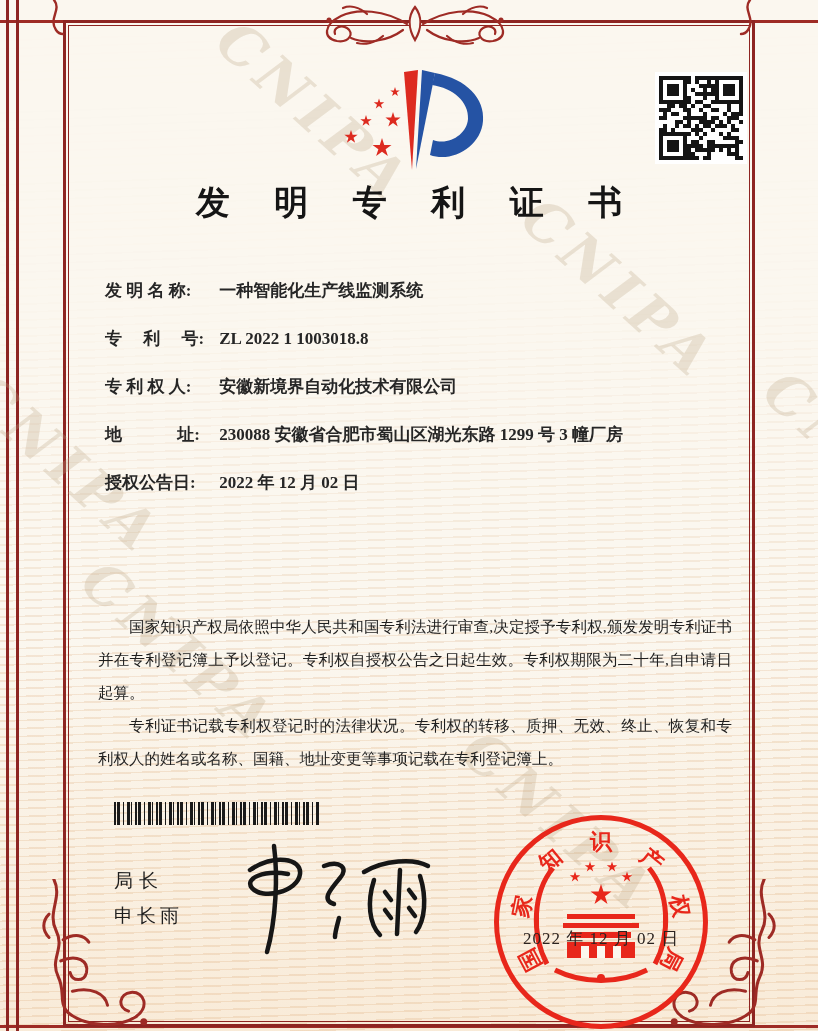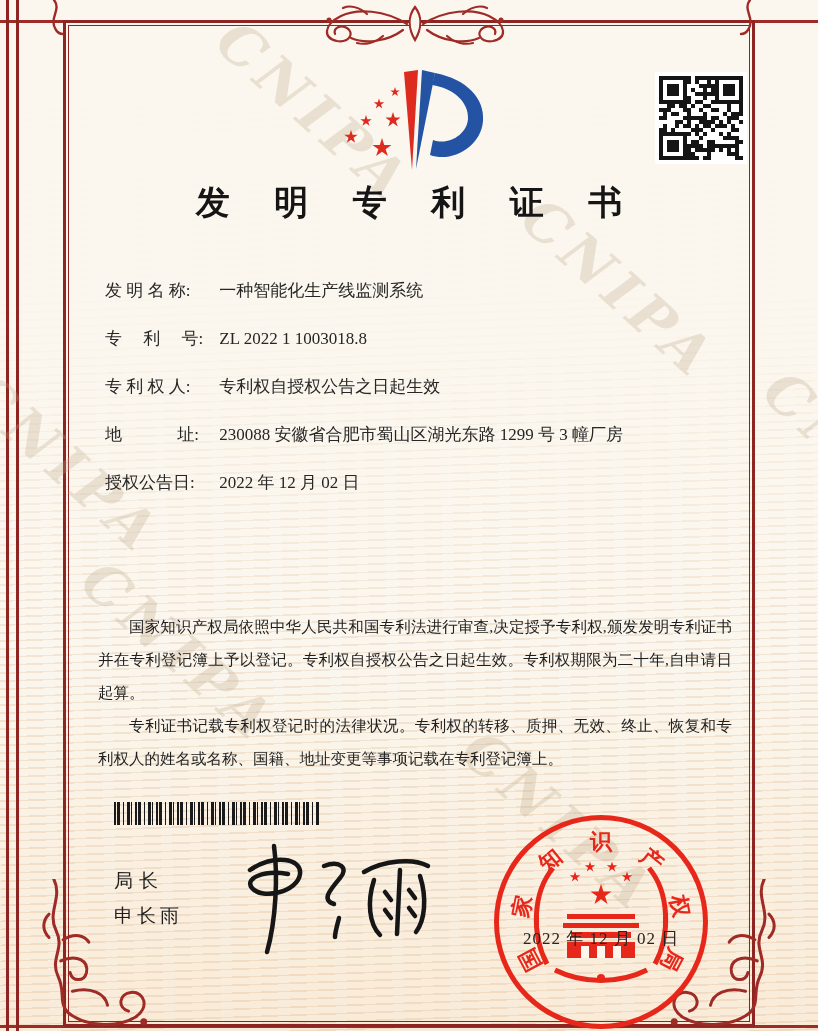--- a/index.html
+++ b/index.html
@@ -33,21 +33,21 @@
   
   .cert-no{position:absolute;left:103px;top:64px;font-size:17px;letter-spacing:3px;color:#3a3a3a;}
   .qr{position:absolute;left:655px;top:72px;width:92px;height:92px;background:#fff;padding:0;}
   .qr-grid{position:absolute;left:4px;top:4px;width:84px;height:84px;}
   .qr-grid i{position:absolute;width:4px;height:4px;background:#151515;}
   .logo{position:absolute;left:338px;top:66px;width:150px;height:110px;}
   .title{position:absolute;left:0;right:0;top:180px;text-align:center;font-size:34px;font-weight:bold;
          letter-spacing:18px;text-indent:18px;color:#151515;}
   
   .fields{position:absolute;left:105px;top:280px;width:620px;font-size:17px;color:#262626;}
-  .frow{position:relative;line-height:22px;margin-bottom:26px;white-space:nowrap;}
+  .frow{position:relative;line-height:22px;margin-bottom:26px;white-space:nowrap;font-weight:bold;}
   .flabel{display:inline-block;min-width:110px;}
   .pair2{position:absolute;left:320px;top:0;}
   
   .paras{position:absolute;left:98px;right:86px;top:610px;font-size:15.5px;line-height:33px;color:#1f1f1f;text-align:justify;}
   .paras p{margin:0;text-indent:2em;}
   
   .barcode{position:absolute;left:114px;top:802px;width:206px;height:23px;
     background:repeating-linear-gradient(90deg,#1a1a1a 0 2px,transparent 2px 3px,#1a1a1a 3px 6px,
       transparent 6px 9px,#1a1a1a 9px 10px,transparent 10px 13px,#1a1a1a 13px 16px,
       transparent 16px 17px,#1a1a1a 17px 18px,transparent 18px 21px);}
@@ -402,21 +402,21 @@
     <div class="frow">
       <span class="flabel">发 明 名 称:</span>
       <span>一种智能化生产线监测系统</span>
     </div>
     <div class="frow">
       <span class="flabel">专　 利　 号:</span>
       <span>ZL 2022 1 1003018.8</span>
     </div>
     <div class="frow">
       <span class="flabel">专 利 权 人:</span>
-      <span>专利权自授权公告之日起生效</span>
+      <span>安徽新境界自动化技术有限公司</span>
     </div>
     <div class="frow">
       <span class="flabel">地　　　 址:</span>
       <span>230088 安徽省合肥市蜀山区湖光东路 1299 号 3 幢厂房</span>
     </div>
     <div class="frow">
       <span class="flabel">授权公告日:</span>
       <span>2022 年 12 月 02 日</span>
     </div>
   </div>

